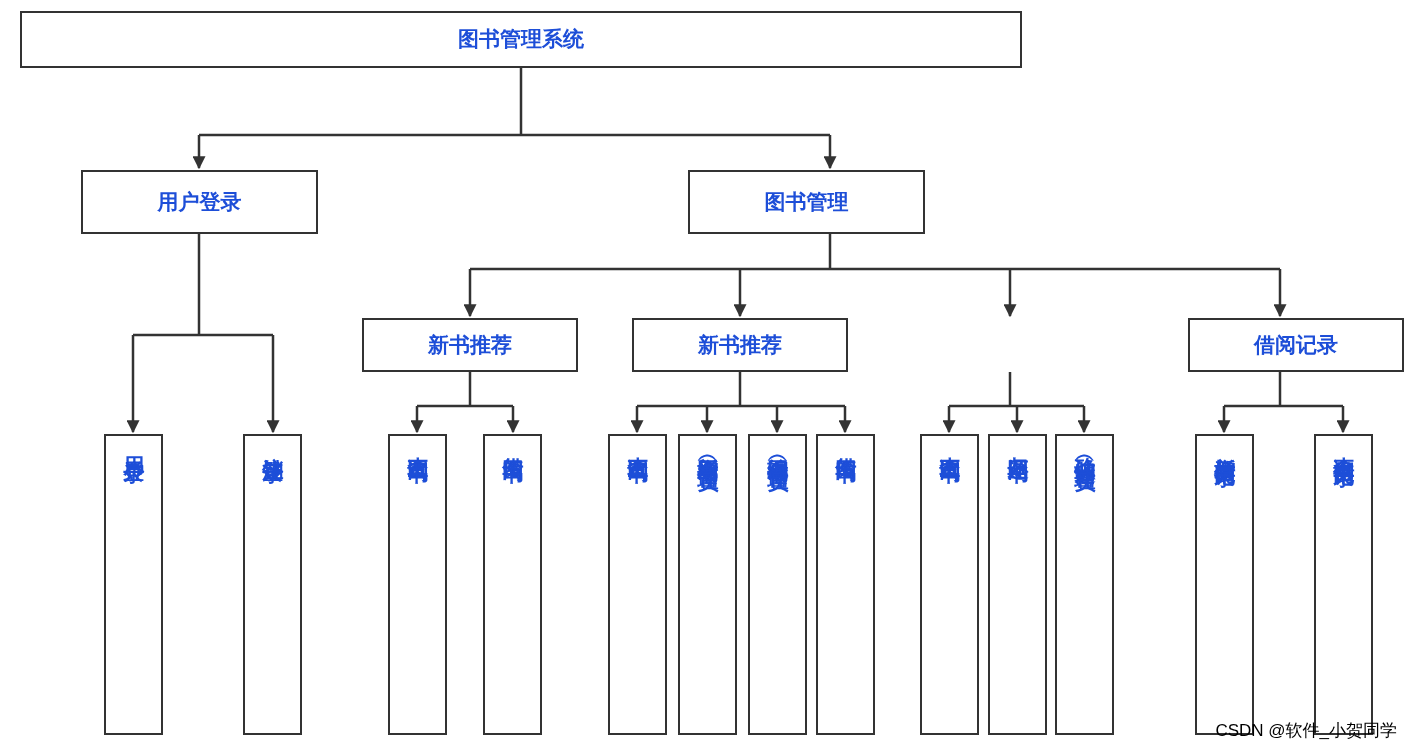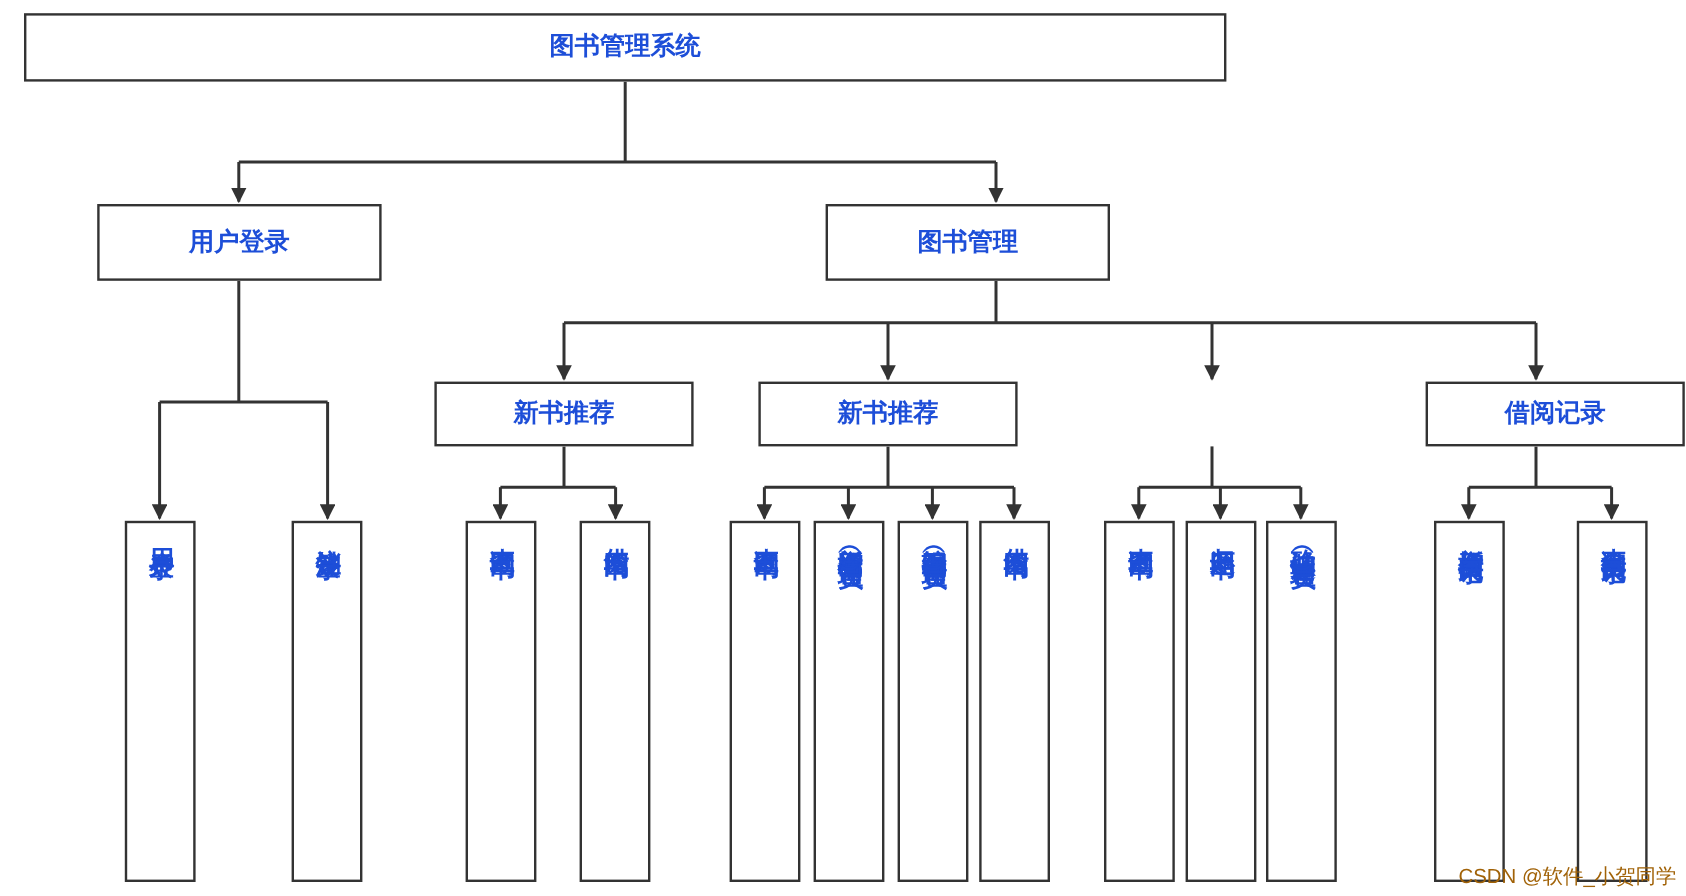--- a/index.html
+++ b/index.html
@@ -53,21 +53,21 @@
     text-orientation: upright;
     font-size: 21px;
     letter-spacing: 2px;
     white-space: nowrap;
   }
   #watermark {
     position: absolute;
     right: 8px;
     bottom: 5px;
     font-size: 17px;
-    color: #a16207;
+    color: #000000;
     z-index: 5;
     white-space: nowrap;
     font-family: "Liberation Sans", sans-serif;
   }
 </style>
 </head>
 <body>
 
 <div id="diagram-root">
 

